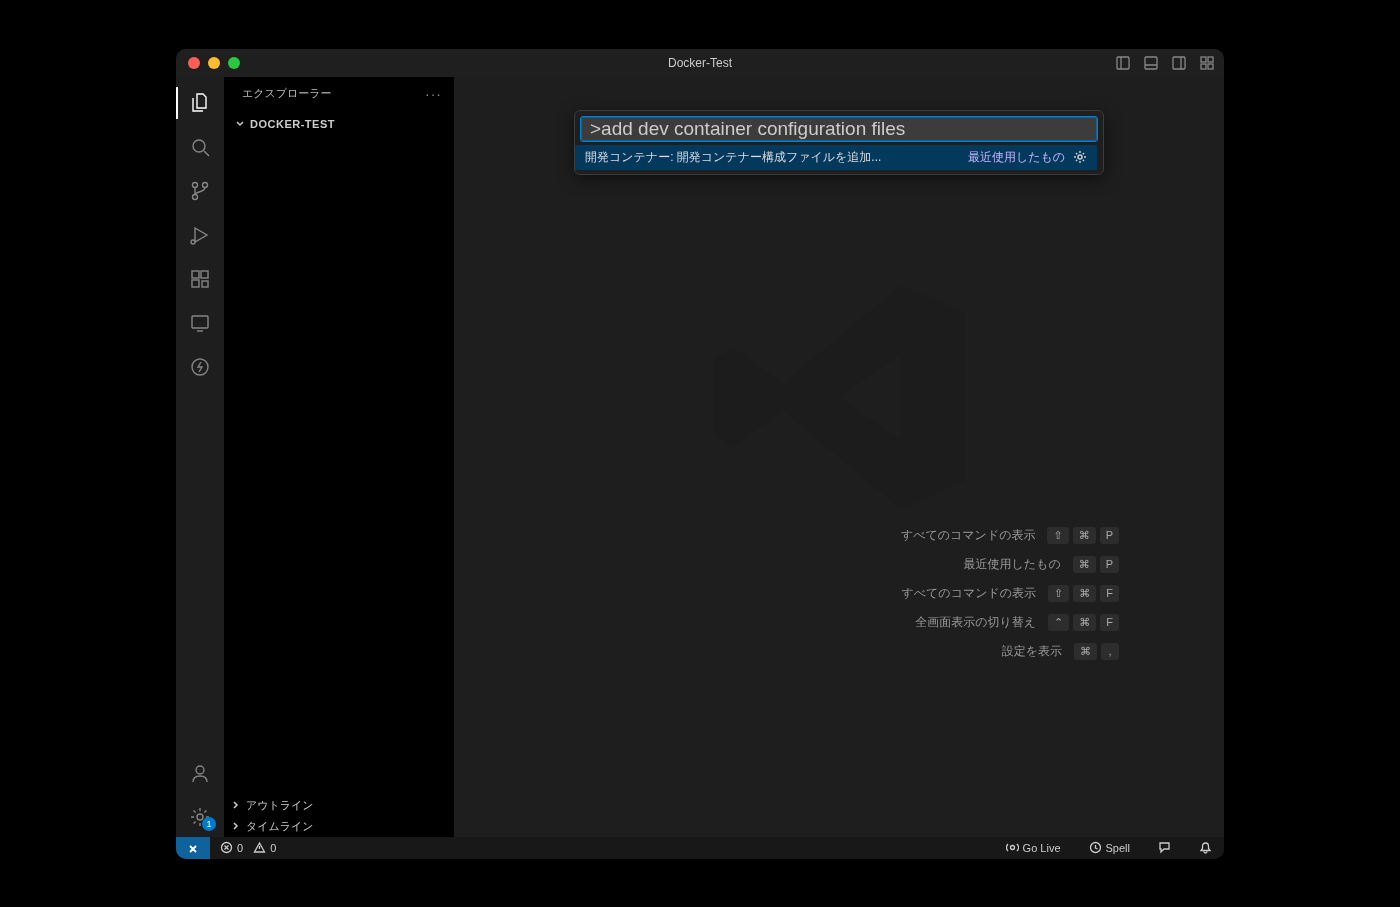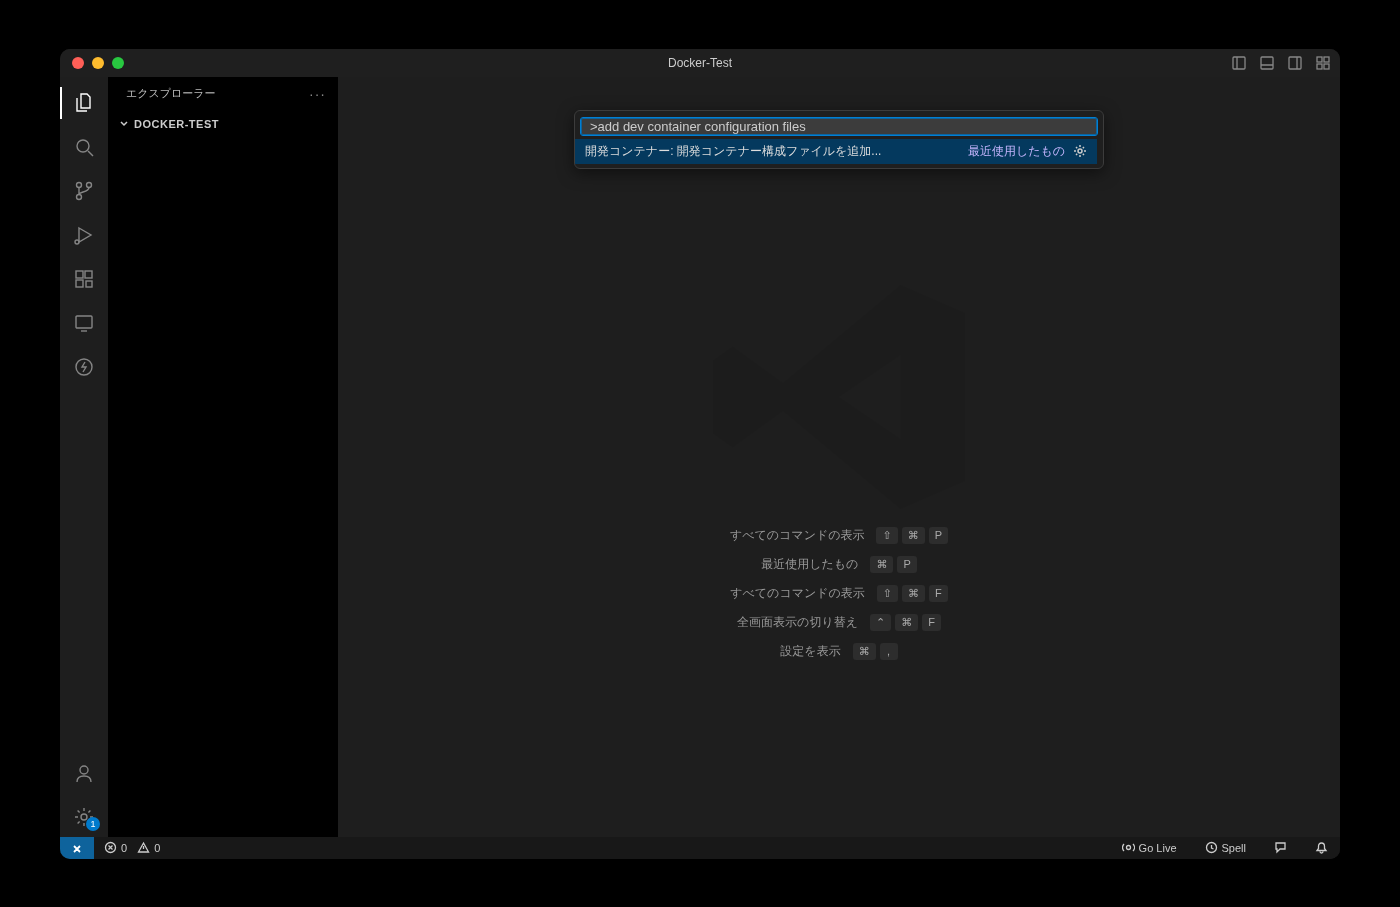--- a/index.html
+++ b/index.html
@@ -7,21 +7,21 @@
       font-family: -apple-system, BlinkMacSystemFont, "Segoe UI", sans-serif;
       background: #000;
       width: 1400px;
       height: 907px;
       overflow: hidden;
       display: flex;
       align-items: center;
       justify-content: center;
     }
     .window {
-      width: 1280px;
+      width: 1048px;
       height: 810px;
       background: #1e1e1e;
       border-radius: 10px;
       overflow: hidden;
       display: flex;
       flex-direction: column;
       position: relative;
     }
     
     .titlebar {
@@ -186,21 +186,21 @@
       opacity: 0.04;
     }
     .vs-logo svg { width: 100%; height: 100%; fill: #000; }
 
     .shortcuts {
       position: absolute;
       top: 450px;
       display: flex;
       flex-direction: column;
       gap: 12px;
-      align-items: center;
+      align-items: flex-end;
       width: 560px;
     }
     .shortcut-row {
       display: flex;
       align-items: center;
       gap: 12px;
       color: #999;
       font-size: 12px;
     }
     .shortcut-row .label { text-align: right; }
@@ -232,21 +232,21 @@
     .palette-input-wrap {
       padding: 6px 6px 4px 6px;
     }
     .palette-input {
       width: 100%;
       background: #3c3c3c;
       border: 1px solid #0e639c;
       outline: 1px solid #007fd4;
       border-radius: 2px;
       color: #ccc;
-      font-size: 13px;
+      font-size: 19px;
       padding: 0 8px;
       font-family: inherit;
     }
     .palette-results {
       padding: 0 6px 4px 0;
     }
     .palette-item {
       padding: 4px 10px;
       background: #04395e;
       display: flex;
@@ -428,20 +428,34 @@
       <div class="sidebar-header">
         <span>エクスプローラー</span>
         <span class="dots">···</span>
       </div>
       <div class="tree-section">
         <div class="tree-row folder-name">
           <svg class="chev">
               <path d="M3 4l3 3 3-3"></path>
             </svg>
           <span>DOCKER-TEST</span>
+        </div>
+      </div>
+      <div class="sidebar-bottom">
+        <div class="tree-row">
+          <svg class="chev">
+              <path d="M4 3l3 3-3 3"></path>
+            </svg>
+          <span>アウトライン</span>
+        </div>
+        <div class="tree-row">
+          <svg class="chev">
+              <path d="M4 3l3 3-3 3"></path>
+            </svg>
+          <span>タイムライン</span>
         </div>
       </div>
     </div>
 
     <div class="editor-area">
       <div class="vs-logo">
         <svg viewBox="0 0 100 100">
           <path d="M72 10 L95 20 L95 80 L72 90 L30 55 L12 68 L5 63 L5 37 L12 32 L30 45 Z M72 35 L50 50 L72 65 Z"></path>
         </svg>
       </div>

